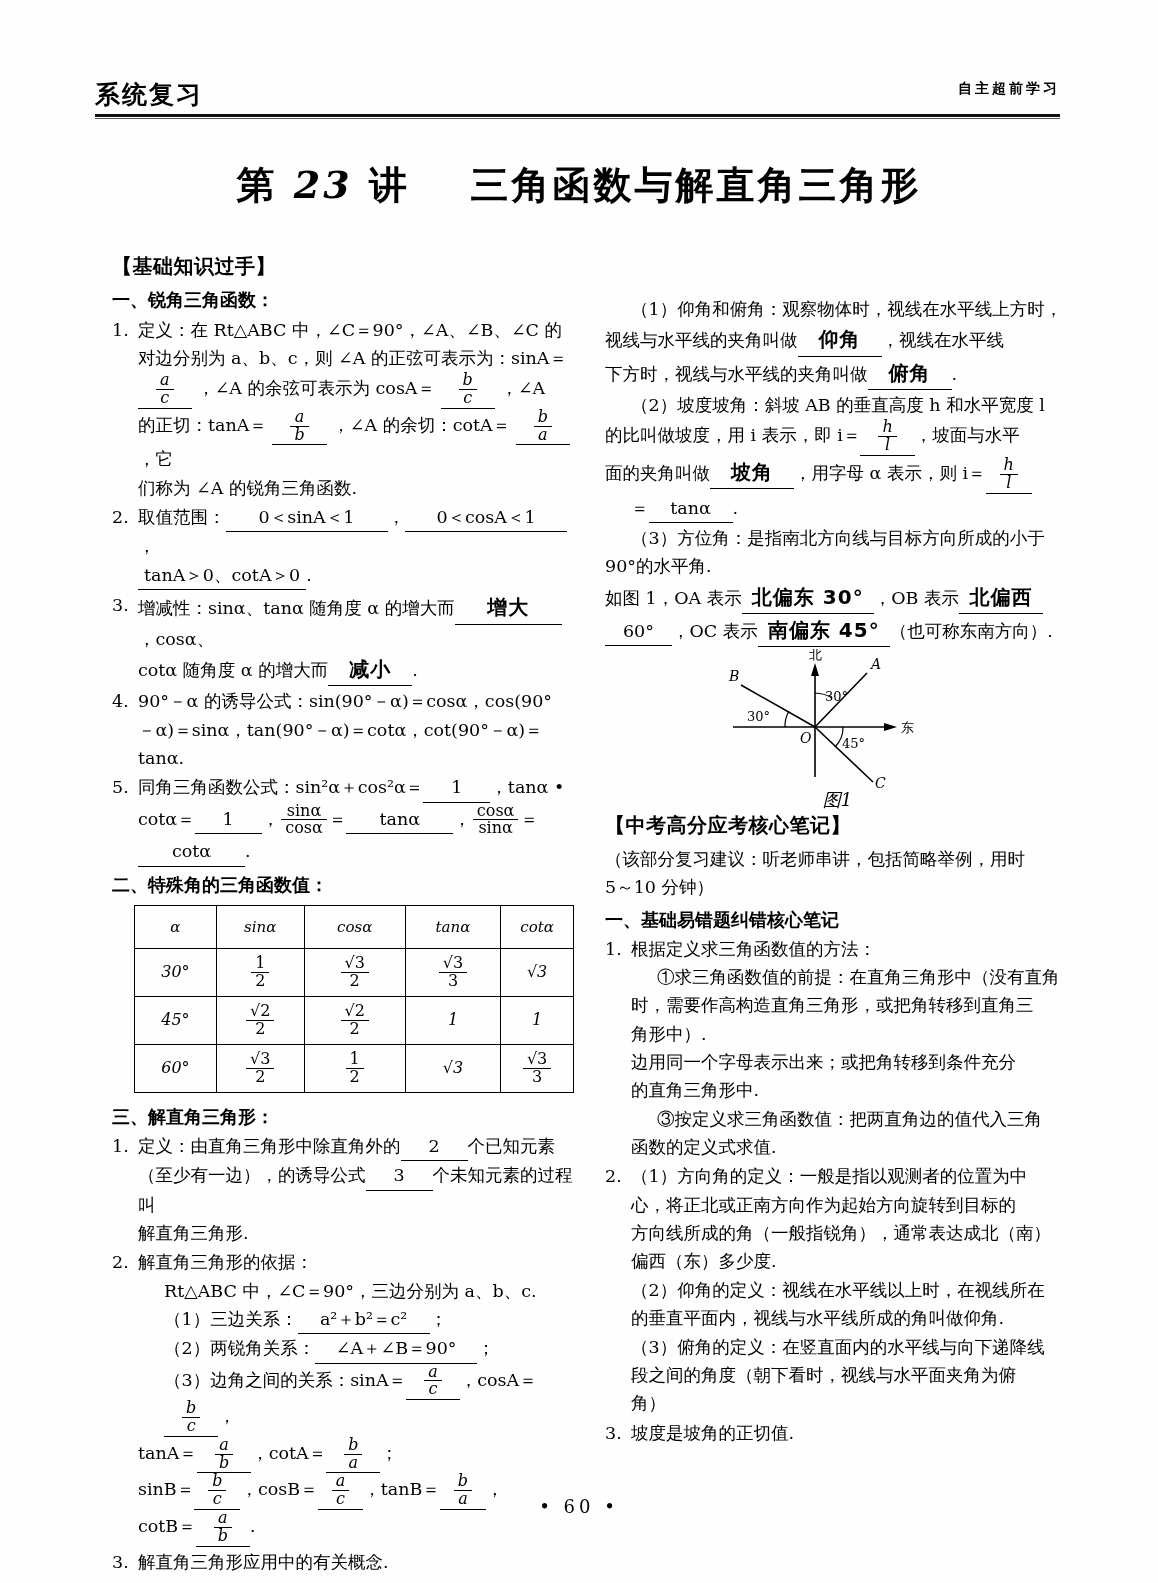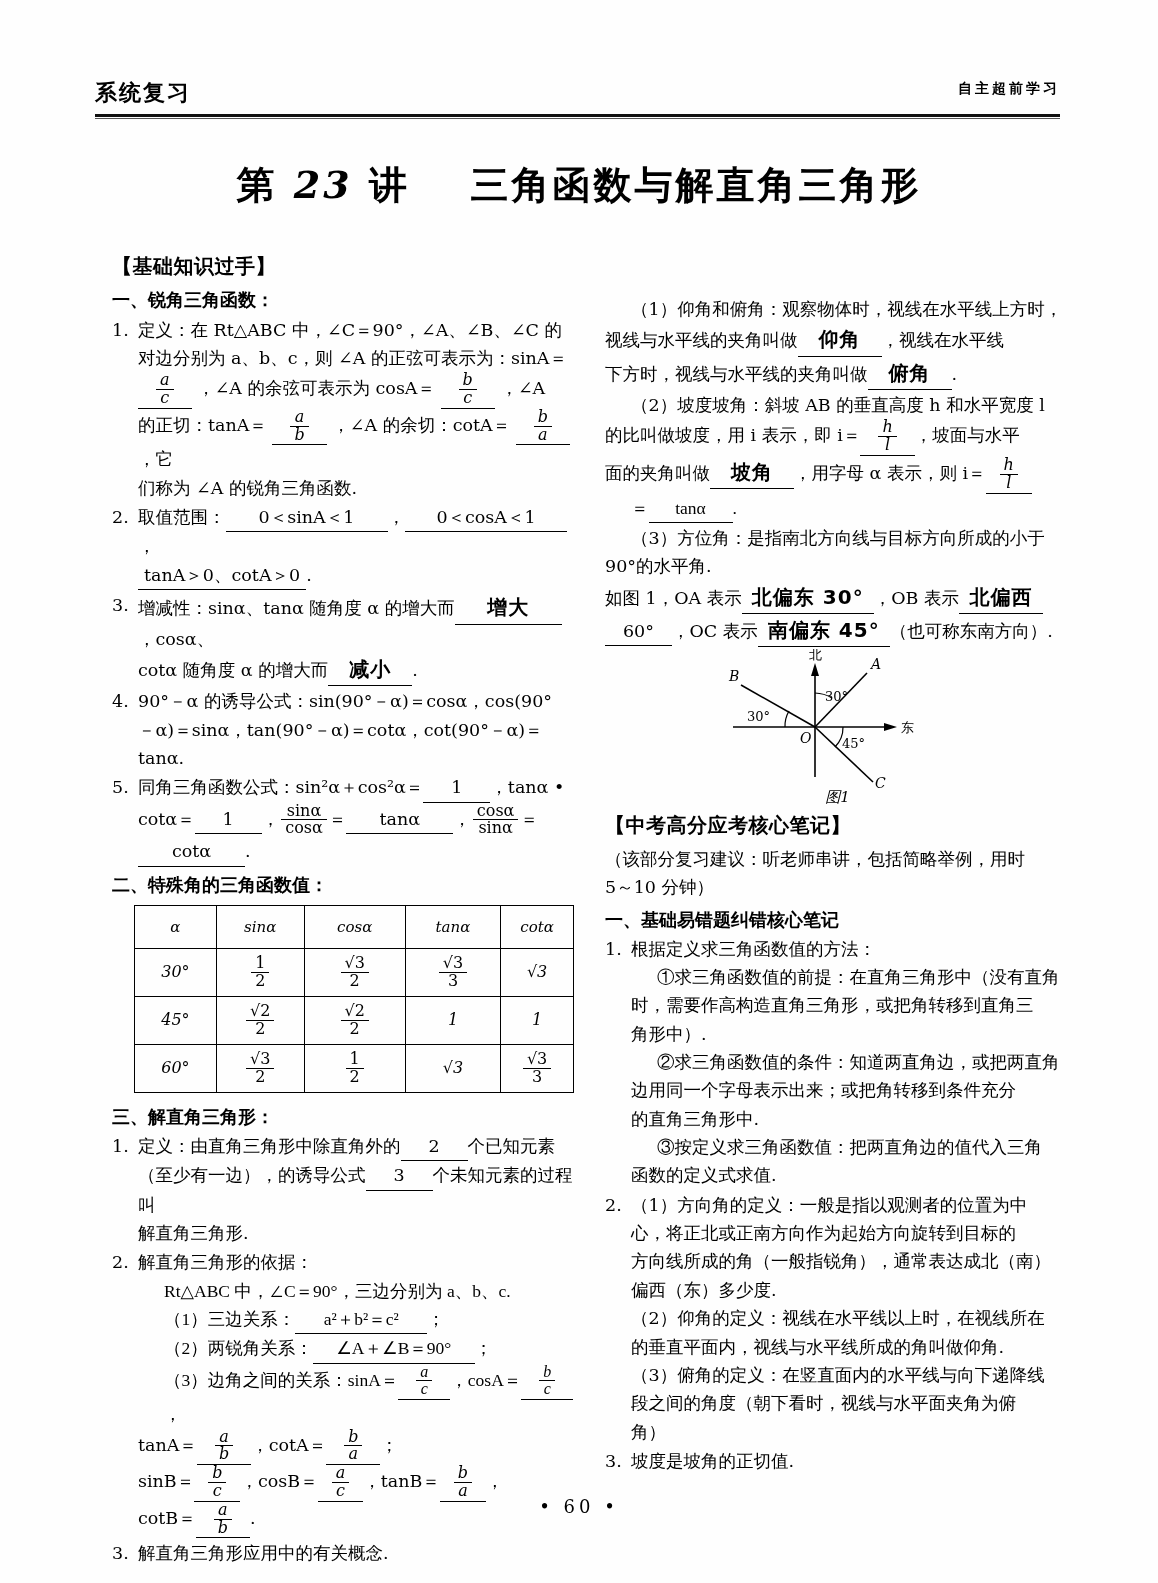--- a/index.html
+++ b/index.html
@@ -10,21 +10,21 @@
     color:#000;
     position:relative;
     overflow:hidden;
   }
   .page{
     position:absolute;left:0;top:0;width:1158px;height:1583px;
   }
 
   
   .hdr{position:absolute;left:95px;top:78px;width:965px;height:42px;}
-  .hdr-l{position:absolute;left:0;top:0;font-size:22px;font-weight:bold;letter-spacing:2px;font-family:"DejaVu Sans","Liberation Sans",sans-serif;}
+  .hdr-l{position:absolute;left:0;top:0;font-size:25px;font-weight:bold;letter-spacing:2px;font-family:"DejaVu Sans","Liberation Sans",sans-serif;}
   .hdr-r{position:absolute;right:0;top:2px;font-size:14px;font-weight:bold;letter-spacing:3px;font-family:"DejaVu Sans","Liberation Sans",sans-serif;text-align:right;}
   .hdr-rule{position:absolute;left:0;top:36px;width:965px;height:3px;background:#111;}
   .hdr-rule2{position:absolute;left:0;top:40px;width:965px;height:1px;background:#555;}
 
   
   .title{
     position:absolute;left:0;top:160px;width:1158px;text-align:center;
     font-size:38px;font-weight:bold;letter-spacing:3px;
     font-family:"DejaVu Sans","Liberation Sans",sans-serif;
   }
@@ -36,21 +36,21 @@
   .col-l{left:112px;}
   .col-r{left:605px;margin-top:44px;}
 
   .sec-hd{font-weight:bold;font-size:20px;font-family:"DejaVu Sans","Liberation Sans",sans-serif;letter-spacing:0.5px;margin:0 0 3px 0;}
   .sub-hd{font-weight:bold;font-size:18px;font-family:"DejaVu Sans","Liberation Sans",sans-serif;margin:3px 0 1px 0;}
 
   .item{display:block;position:relative;padding-left:26px;margin-top:1px;}
   .item > .mk{position:absolute;left:0;top:0;}
   .item.ind2{padding-left:26px;}
   .plain{display:block;}
-  .indent{display:block;padding-left:26px;font-family:Liberation Serif, serif;}
+  .indent{display:block;padding-left:26px;}
 
   
   .blank{display:inline-block;border-bottom:1.2px solid #000;text-align:center;padding:0 6px;min-width:40px;}
   .blank.hand{font-family:"DejaVu Sans","Liberation Sans",sans-serif;font-weight:bold;font-size:20px;letter-spacing:1px;}
   .blank.wide{min-width:150px;}
   .blank.w2{min-width:120px;}
   .blank.w3{min-width:95px;}
   .blank.w4{min-width:72px;}
   .blank.w5{min-width:55px;}
 
@@ -68,21 +68,21 @@
   .tbl td{border:1.1px solid #000;text-align:center;vertical-align:middle;height:45px;font-size:16px;font-style:italic;}
   .tbl td.hd{font-size:15px;height:40px;}
   .tbl td.c1{width:82px;}
   .tbl td.c2{width:88px;}
   .tbl td.c3{width:102px;}
   .tbl td.c4{width:96px;}
   .tbl td.c5{width:72px;}
 
   
   .fig{position:relative;height:160px;margin-top:2px;}
-  .figcap{position:absolute;left:0;right:0;top:136px;text-align:center;font-size:15px;font-style:italic;}
+  .figcap{position:absolute;left:0;right:0;top:136px;text-align:center;font-size:18px;font-style:italic;}
   .fig svg{position:absolute;left:110px;top:0;}
 
   
   .footer{position:absolute;left:0;top:1496px;width:1158px;text-align:center;font-size:18px;letter-spacing:4px;}
 </style>
 </head>
 <body>
 
 <div class="page">
 
@@ -315,21 +315,20 @@
     <div class="plain">（该部分复习建议：听老师串讲，包括简略举例，用时</div>
     <div class="plain">5～10 分钟）</div>
     <div class="sub-hd">一、基础易错题纠错核心笔记</div>
 
     <div class="item">
       <span class="mk">1.</span>
       <span class="plain">根据定义求三角函数值的方法：</span>
       <span class="indent">①求三角函数值的前提：在直角三角形中（没有直角</span>
       <span class="plain">时，需要作高构造直角三角形，或把角转移到直角三</span>
       <span class="plain">角形中）.</span>
-      <span class="indent">②求三角函数值的条件：知道两直角边，或把两直角</span>
       <span class="plain">边用同一个字母表示出来；或把角转移到条件充分</span>
       <span class="plain">的直角三角形中.</span>
       <span class="indent">③按定义求三角函数值：把两直角边的值代入三角</span>
       <span class="plain">函数的定义式求值.</span>
     </div>
 
     <div class="item">
       <span class="mk">2.</span>
       <span class="plain">（1）方向角的定义：一般是指以观测者的位置为中</span>
       <span class="plain">心，将正北或正南方向作为起始方向旋转到目标的</span>

